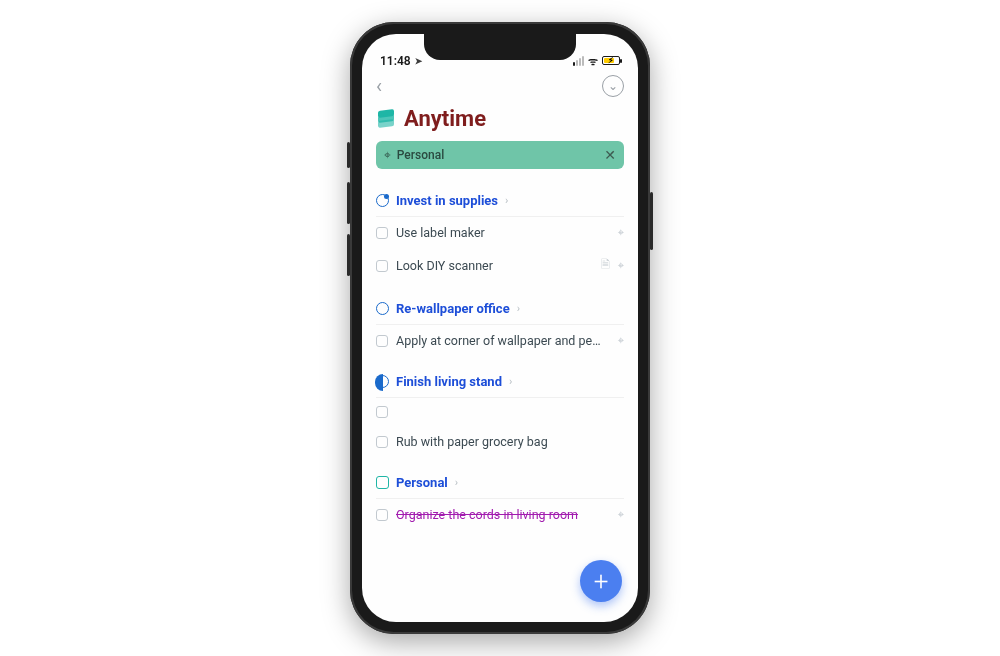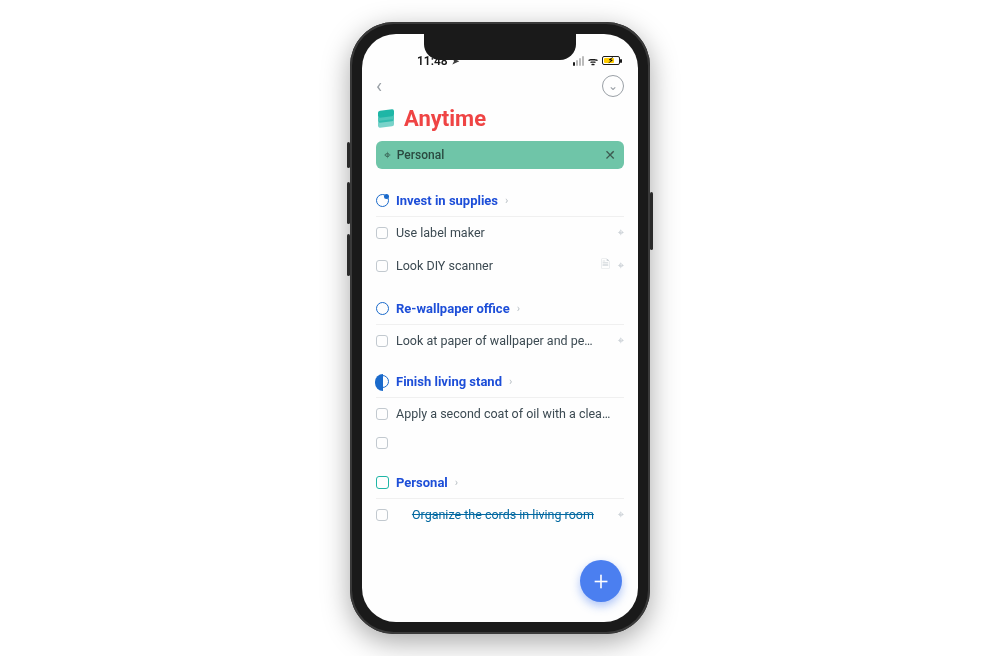--- a/index.html
+++ b/index.html
@@ -46,21 +46,21 @@
   .statusbar {
     height: 36px;
     display: flex;
     justify-content: space-between;
     align-items: flex-end;
     padding: 0 18px 2px 18px;
     font-size: 12px;
     font-weight: 600;
     color: #1a1a1a;
   }
-  .statusbar .left { display:flex; align-items:center; gap:4px;margin-left:37px; }
+  .statusbar .left { display:flex; align-items:center; gap:4px; }
   .statusbar .right { display:flex; align-items:center; gap:4px; }
   .nav-arrow { font-size: 9px; opacity: .85; }
   .signal { display:flex; align-items:flex-end; gap:1px; }
   .signal span { width:2px; background:#bbb; border-radius:1px; }
   .signal span:nth-child(1){height:4px;background:#1a1a1a;}
   .signal span:nth-child(2){height:6px;}
   .signal span:nth-child(3){height:8px;}
   .signal span:nth-child(4){height:10px;}
   .wifi { font-size:11px; }
   .battery {
@@ -82,21 +82,21 @@
     color:#9aa0a6; font-size:12px;
   }
 
   .content { flex:1; overflow:hidden; padding: 0 14px; }
   .page-title-row { display:flex; align-items:center; gap:8px; margin: 4px 0 10px 0; }
   .stack-icon { width:20px; height:20px; position:relative; }
   .stack-icon .layer { position:absolute; left:2px; width:16px; height:7px; background:#1fb6a6; border-radius:2px; transform: skewY(-6deg); }
   .stack-icon .layer.l1 { top:1px; }
   .stack-icon .layer.l2 { top:6px; opacity:.8; }
   .stack-icon .layer.l3 { top:11px; opacity:.6; }
-  .page-title { font-size:22px; font-weight:700; color:#ef4444; }
+  .page-title { font-size:22px; font-weight:700; color:#7f1d1d; }
 
   .filter-chip {
     display:flex; align-items:center; justify-content:space-between;
     background:#6fc5a8; border-radius:6px; padding:6px 8px; margin-bottom:16px;
     color:#2a4a40;
   }
   .chip-left { display:flex; align-items:center; gap:6px; font-size:12px; font-weight:500; }
   .tag-ico { font-size:12px; opacity:.85; }
   .chip-x { font-size:14px; color:#3d5a50; }
 
@@ -111,21 +111,21 @@
   .sec-ico.half::after { content:""; position:absolute; left:-1.6px; top:-1.6px; width:8px; height:16.2px; background:#1a6acb; border-top-left-radius:8px; border-bottom-left-radius:8px; }
   .sec-ico.dot::after { content:""; position:absolute; right:-1px; top:-1px; width:5px; height:5px; border-radius:50%; background:#1a6acb; }
   .cube-ico { width:13px; height:13px; border:1.6px solid #1fb6a6; border-radius:3px; position:relative; }
 
   .task-row {
     display:flex; align-items:center; gap:8px; padding:8px 0;
     font-size:12.5px; color:#3c4a52;
     white-space:nowrap; overflow:hidden;
   }
   .task-row .txt { overflow:hidden; text-overflow:ellipsis; flex:1; min-width:0; }
-  .task-row.struck .txt { text-decoration: line-through; color:#0369a1;text-align:center; }
+  .task-row.struck .txt { text-decoration: line-through; color:#a21caf; }
   .chk { width:12px; height:12px; border:1.4px solid #c2c9cf; border-radius:3px; flex-shrink:0; }
   .mini-ico { font-size:11px; color:#c2c9cf; flex-shrink:0; }
 
   .fab {
     position:absolute; right:16px; bottom:20px;
     width:42px; height:42px; border-radius:50%;
     background:#4b7ff0; color:#fff; font-size:26px; font-weight:300;
     display:flex; align-items:center; justify-content:center;
     box-shadow: 0 4px 10px rgba(75,127,240,.45);
   }
@@ -213,37 +213,37 @@
       </div>
 
       <div class="section">
         <div class="sec-head">
           <div class="sec-ico"></div>
           <div class="sec-title">Re-wallpaper office</div>
           <div class="sec-chevron">›</div>
         </div>
         <div class="task-row">
           <div class="chk"></div>
-          <div class="txt">Look at paper of wallpaper and pe…</div>
+          <div class="txt">Apply at corner of wallpaper and pe…</div>
           <span class="mini-ico">⌖</span>
         </div>
       </div>
 
       <div class="section">
         <div class="sec-head">
           <div class="sec-ico half"></div>
           <div class="sec-title">Finish living stand</div>
           <div class="sec-chevron">›</div>
         </div>
         <div class="task-row">
           <div class="chk"></div>
-          <div class="txt">Apply a second coat of oil with a clea…</div>
-        </div>
-        <div class="task-row">
-          <div class="chk"></div>
+        </div>
+        <div class="task-row">
+          <div class="chk"></div>
+          <div class="txt">Rub with paper grocery bag</div>
         </div>
       </div>
 
       <div class="section">
         <div class="sec-head">
           <div class="cube-ico"></div>
           <div class="sec-title">Personal</div>
           <div class="sec-chevron">›</div>
         </div>
         <div class="task-row struck">

